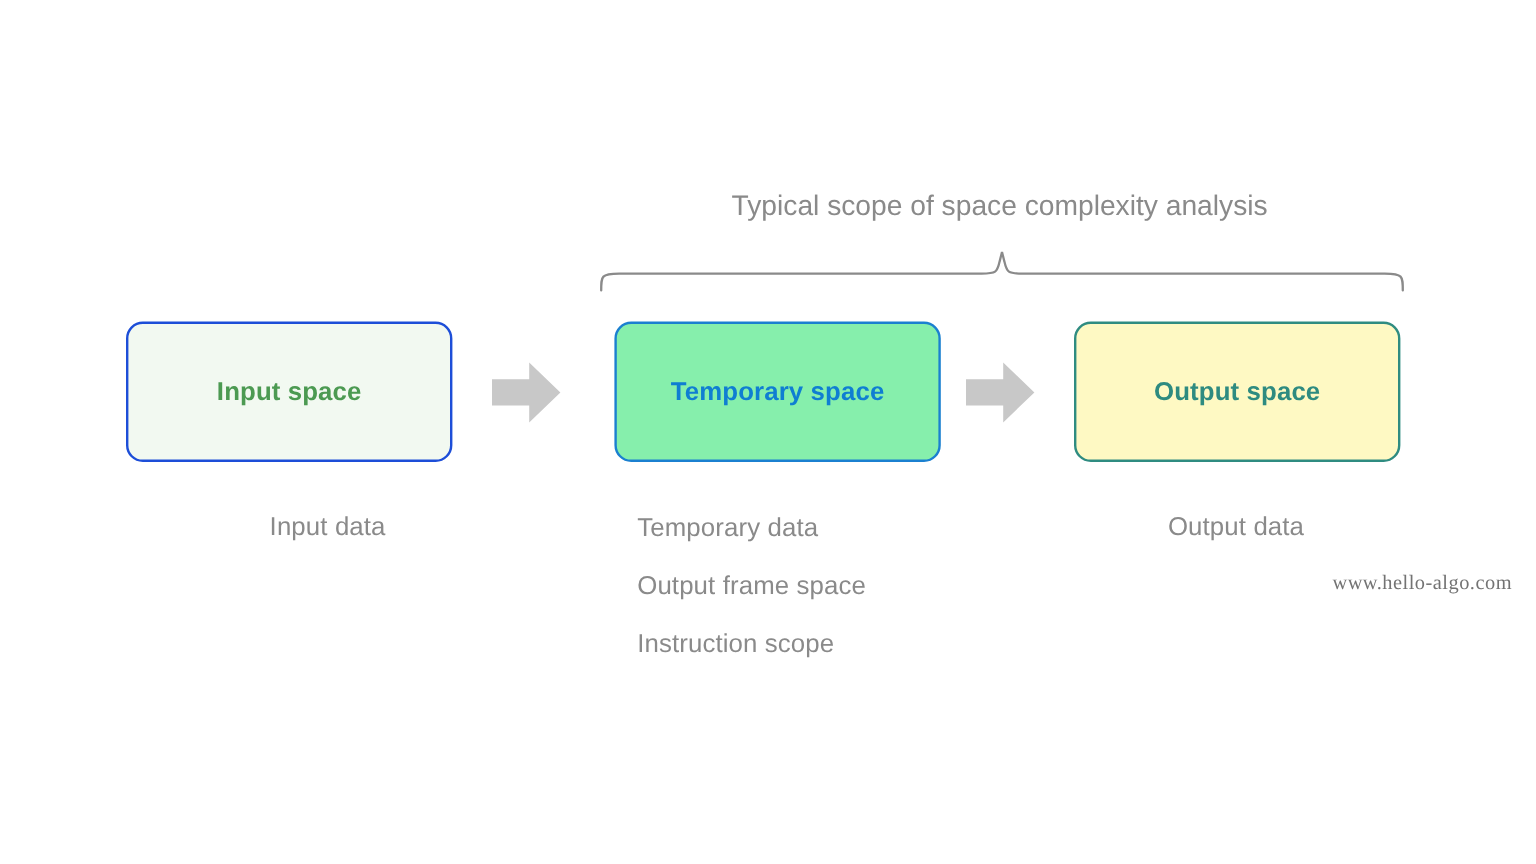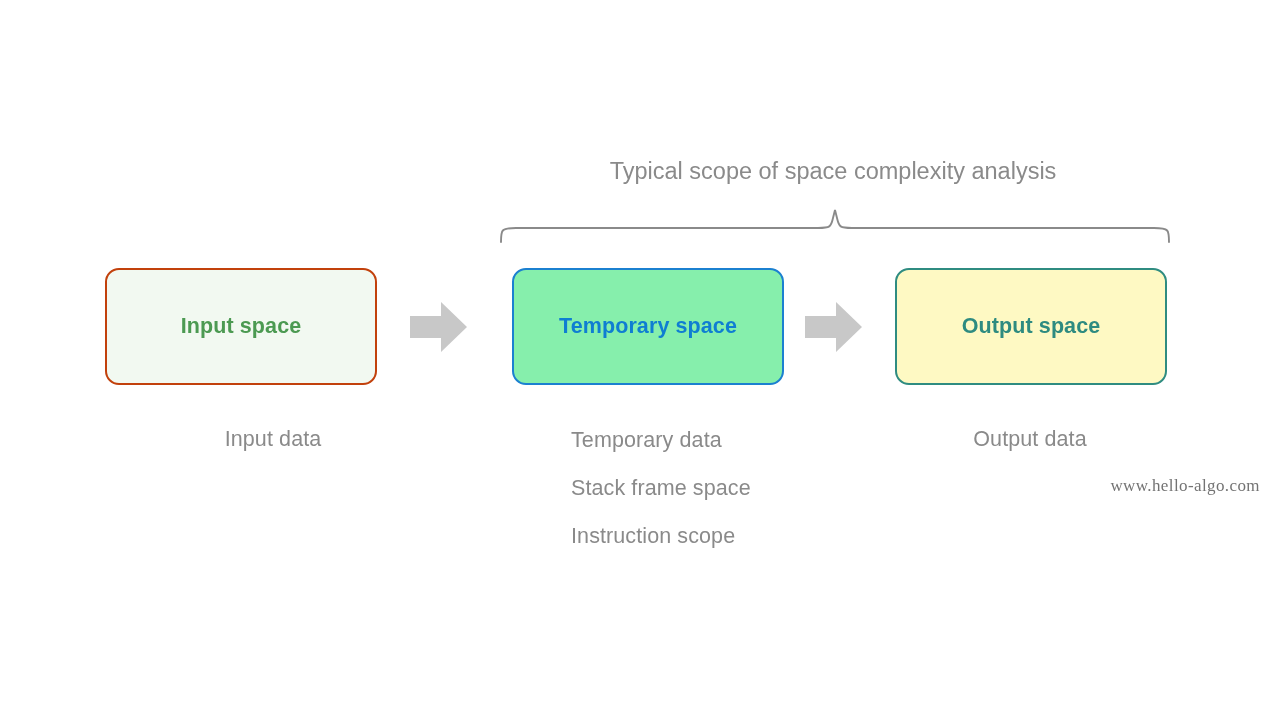--- a/index.html
+++ b/index.html
@@ -50,21 +50,21 @@
     display: flex;
     align-items: center;
     justify-content: center;
     font-size: 21.5px;
     font-weight: bold;
     letter-spacing: 0.1px;
   }
   .box-input {
     left: 105px;
     background: #f2f9f1;
-    border: 2px solid #c2410c;
+    border: 2px solid #1d4ed8;
     color: #4c9a52;
   }
   .box-temp {
     left: 512px;
     background: #86efac;
     border: 2.6px solid #1b80d0;
     color: #0f7ed2;
   }
   .box-output {
     left: 895px;
@@ -94,21 +94,20 @@
   .caption-centered {
     transform: translateX(-50%);
   }
   .cap-input  { left: 241px; top: 427px; margin-left: 32px; }
   .cap-output { left: 1030px; top: 427px; }
 
   .caption-list {
     position: absolute;
     left: 531px;
     top: 427px;
-    margin-left: 40px;
   }
   .caption-list .caption-line {
     font-size: 21.5px;
     color: #8a8a8a;
     white-space: nowrap;
     height: 48px;
     line-height: 26px;
     letter-spacing: 0.1px;
   }
 
@@ -160,21 +159,21 @@
   </svg>
 
   <div class="space-box box-output">
     <span>Output space</span>
   </div>
 
   <div class="caption caption-centered cap-input">Input data</div>
 
   <div class="caption-list">
     <div class="caption-line">Temporary data</div>
-    <div class="caption-line">Stack frame space</div>
+    <div class="caption-line">Output frame space</div>
     <div class="caption-line">Instruction scope</div>
   </div>
 
   <div class="caption caption-centered cap-output">Output data</div>
 
   <div class="watermark">www.hello-algo.com</div>
 
 </div>
 
 </body></html>

